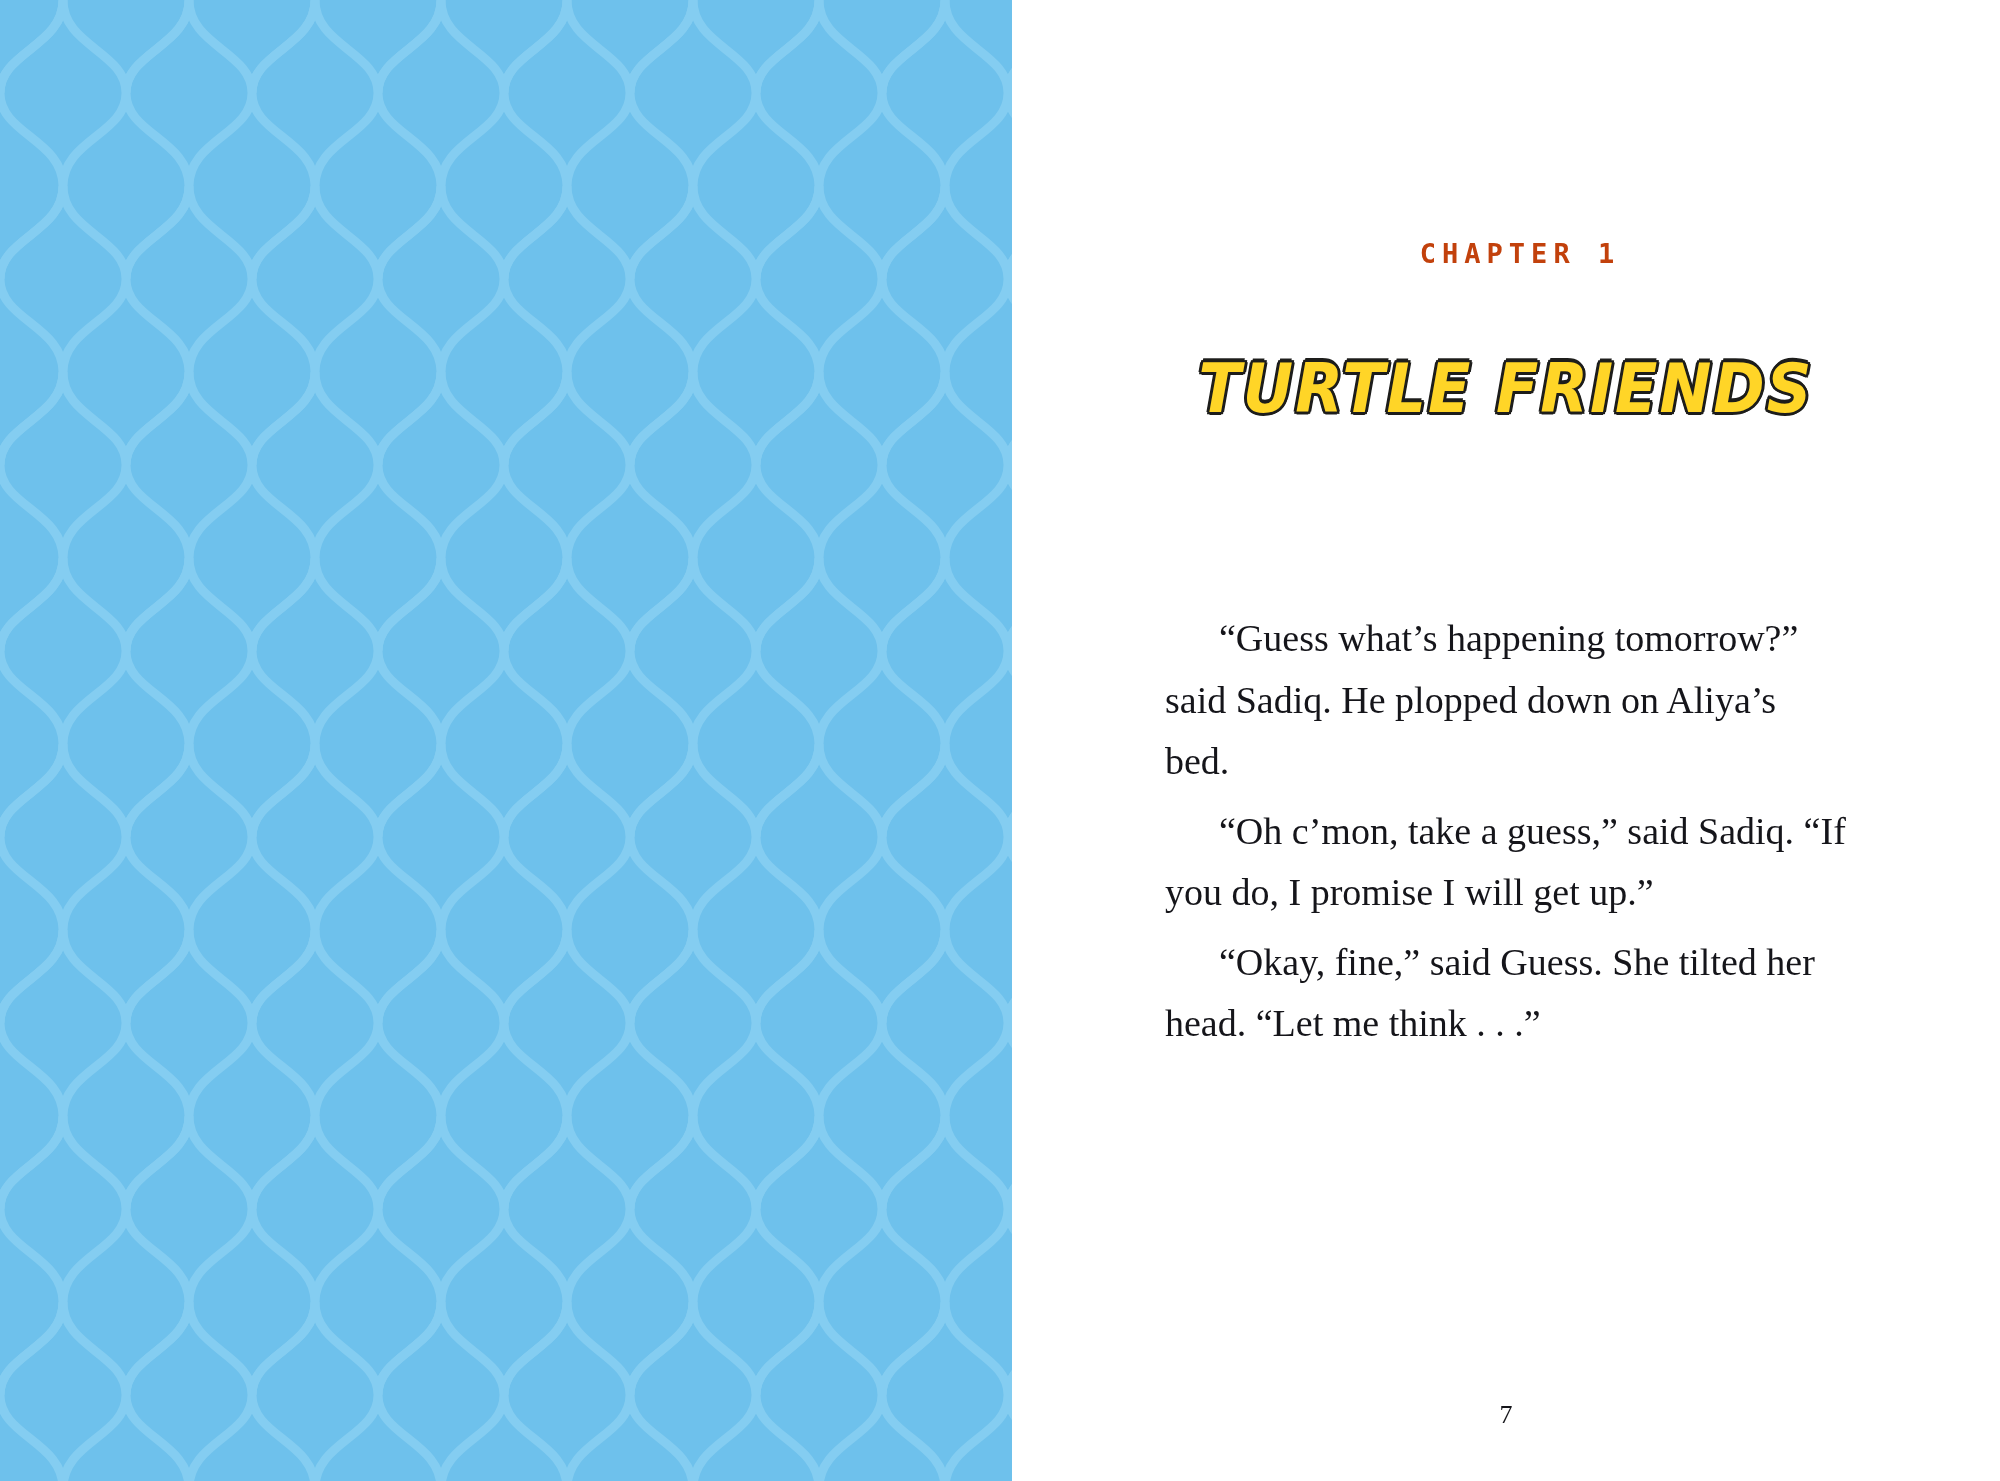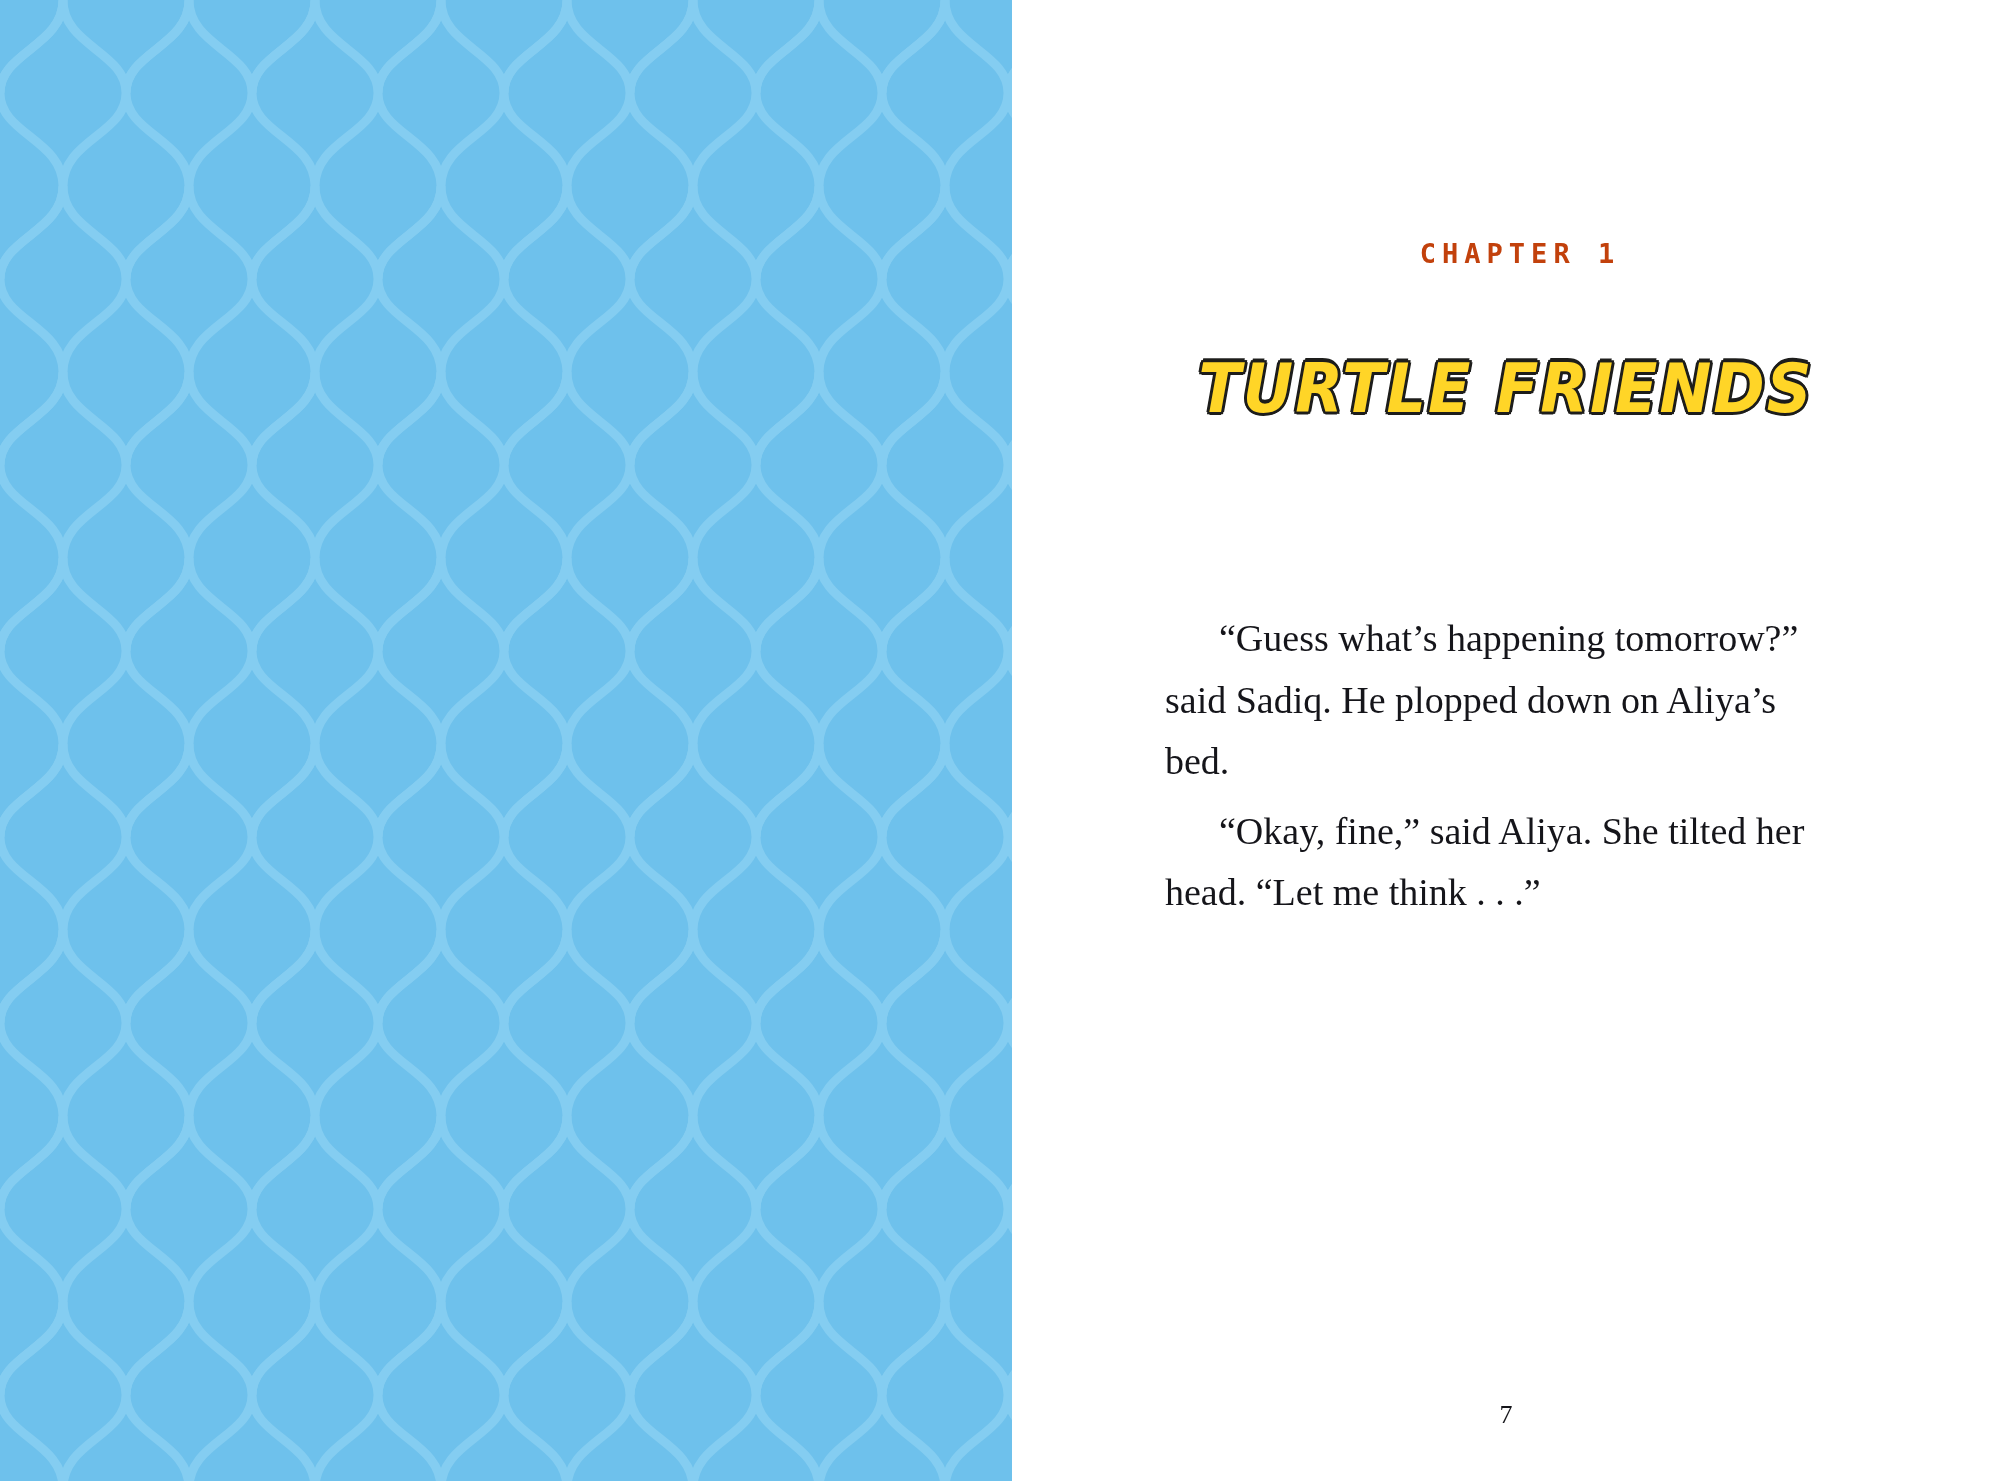--- a/index.html
+++ b/index.html
@@ -127,19 +127,20 @@
   </div>
 
   <div class="right-page">
 
     <div class="chapter-label">CHAPTER 1</div>
 
     <div class="chapter-title">TURTLE FRIENDS</div>
 
     <div class="body-text">
       <p>“Guess what’s happening tomorrow?” said Sadiq. He plopped down on Aliya’s bed.</p>
-      <p>“Okay, fine,” said Aliya. She tilted her head. “Let me think . . .”</p>
+      <p>“Oh c’mon, take a guess,” said Sadiq. “If you do, I promise I will get up.”</p>
+      <p>“Okay, fine,” said Guess. She tilted her head. “Let me think . . .”</p>
     </div>
 
     <div class="page-number">7</div>
   </div>
 
 </div>
 
 </body></html>

